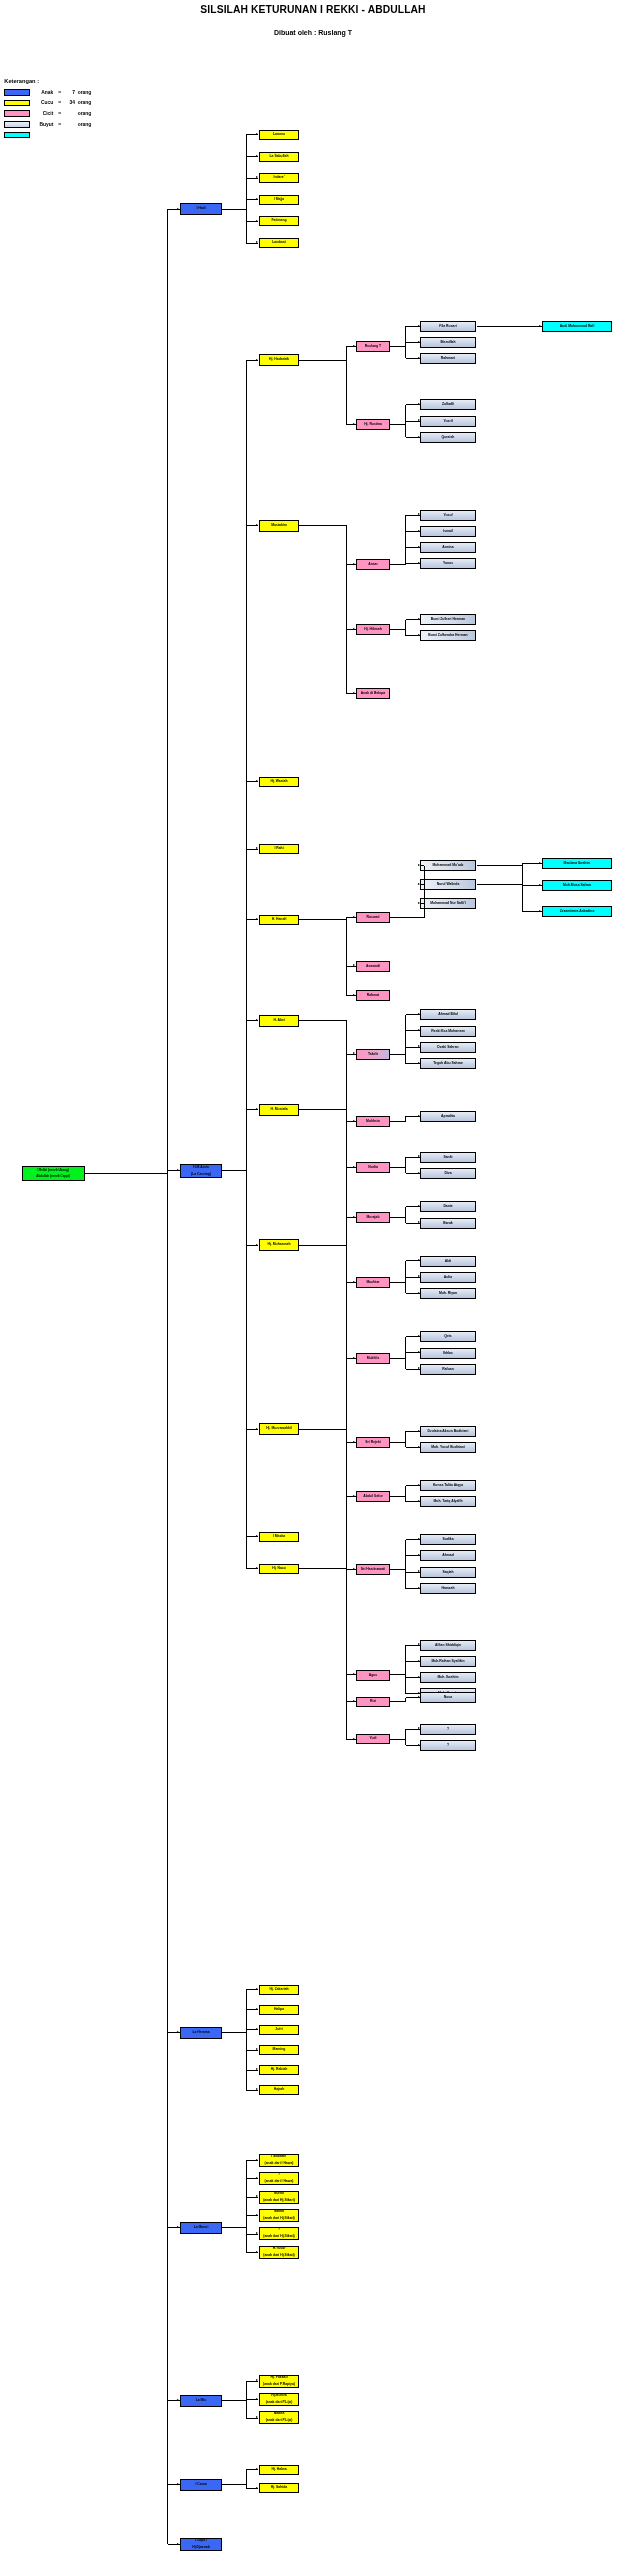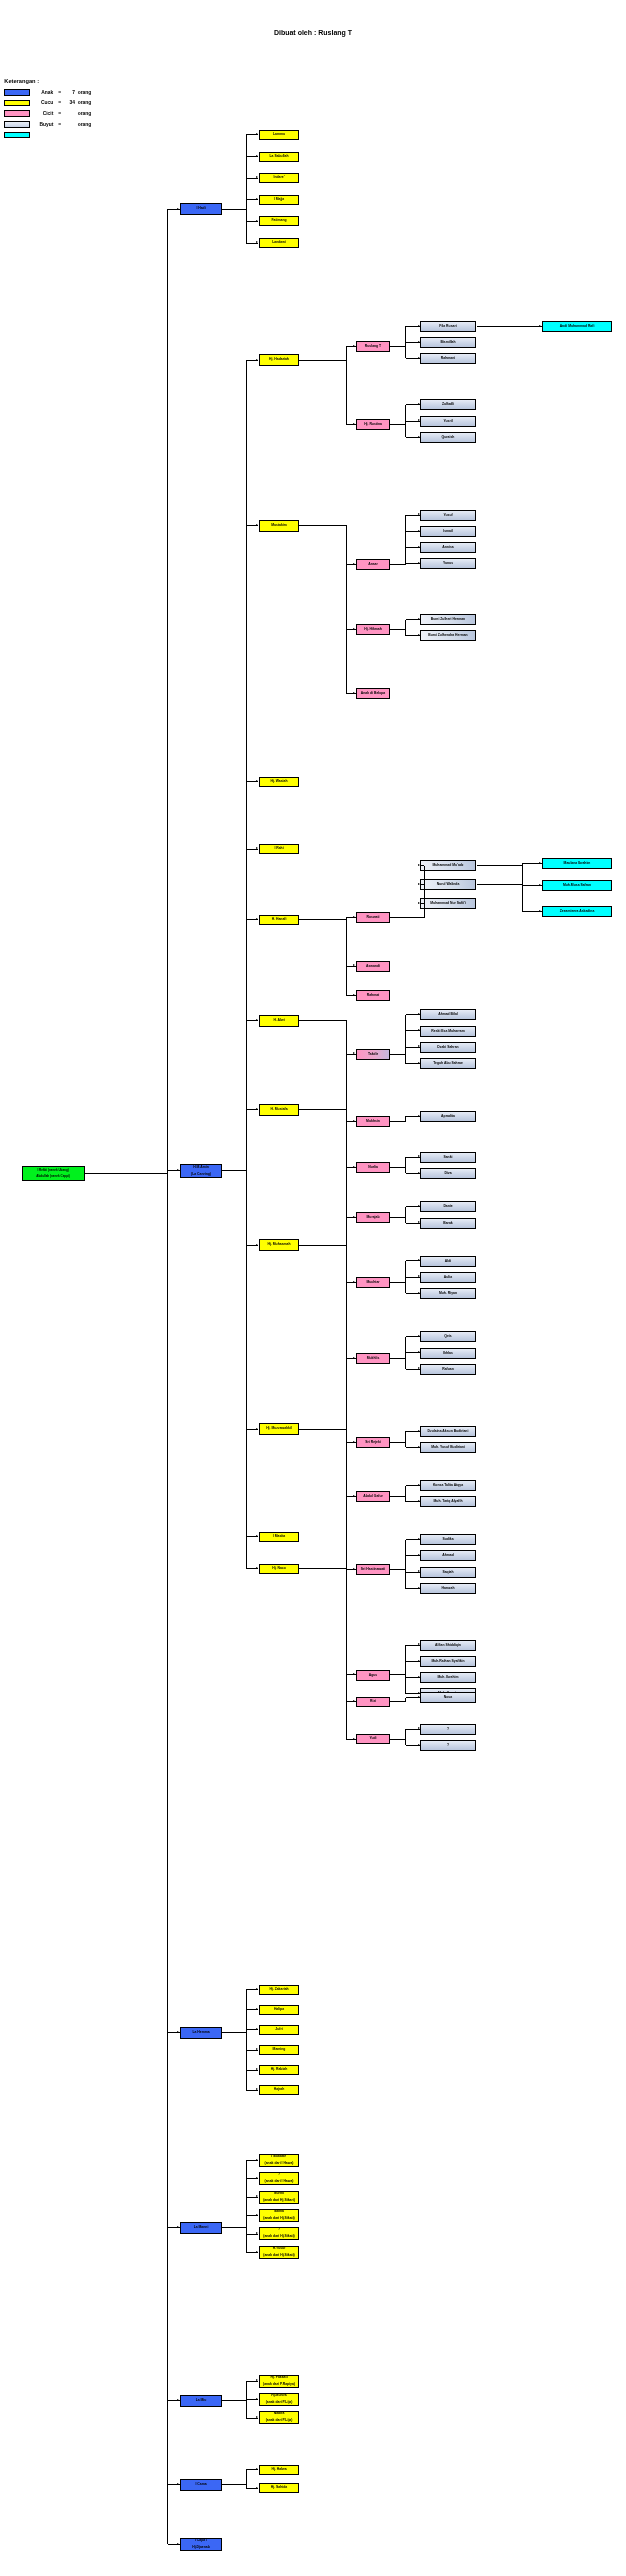--- a/index.html
+++ b/index.html
@@ -54,20 +54,21 @@
     position:absolute;width:0;height:0;
     border-top:1.7px solid transparent;border-bottom:1.7px solid transparent;
     border-left:2.8px solid #000;
   }
 </style>
 </head>
 <body>
 
 <div id="stage">
 
+  <div class="title" id="main-title">SILSILAH KETURUNAN  I REKKI - ABDULLAH</div>
   <div class="title" id="sub-title">Dibuat oleh :  Ruslang T</div>
 
   <div id="legend">
     <div class="legend-title">Keterangan :</div>
     <div class="legend-row">
       <div class="legend-swatch" style="background:#3b67f5"></div>
       <div class="legend-label">Anak</div>
       <div class="legend-eq">=</div>
       <div class="legend-count">7</div>
       <div class="legend-unit">orang</div>

